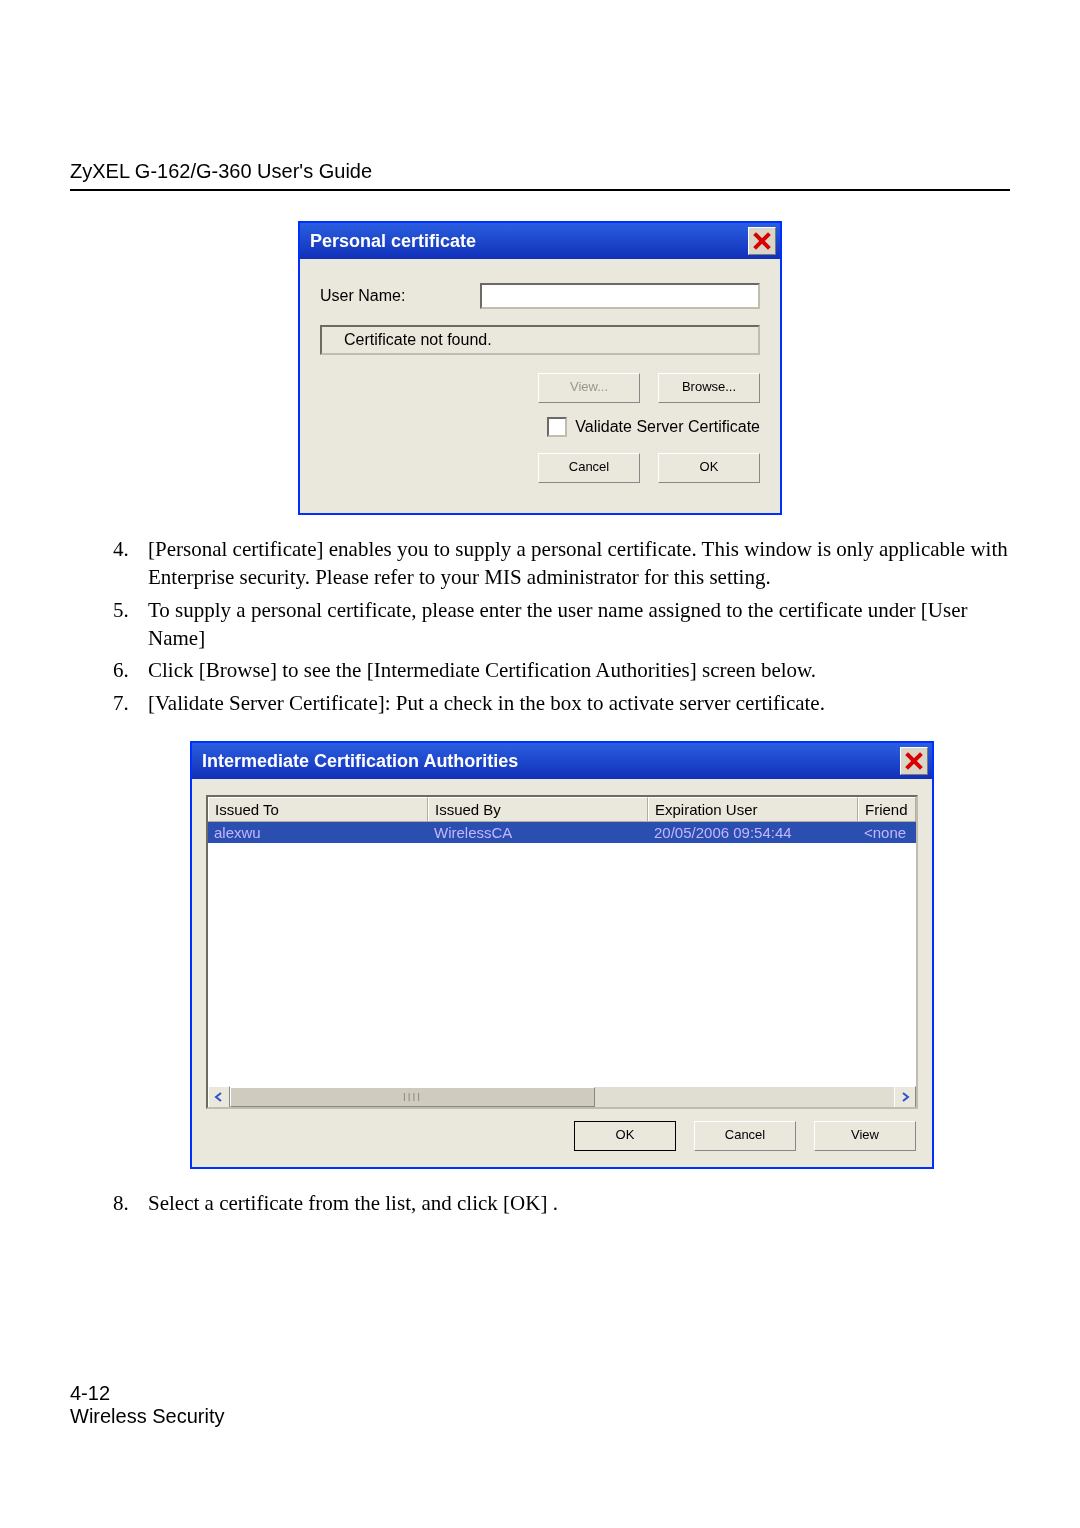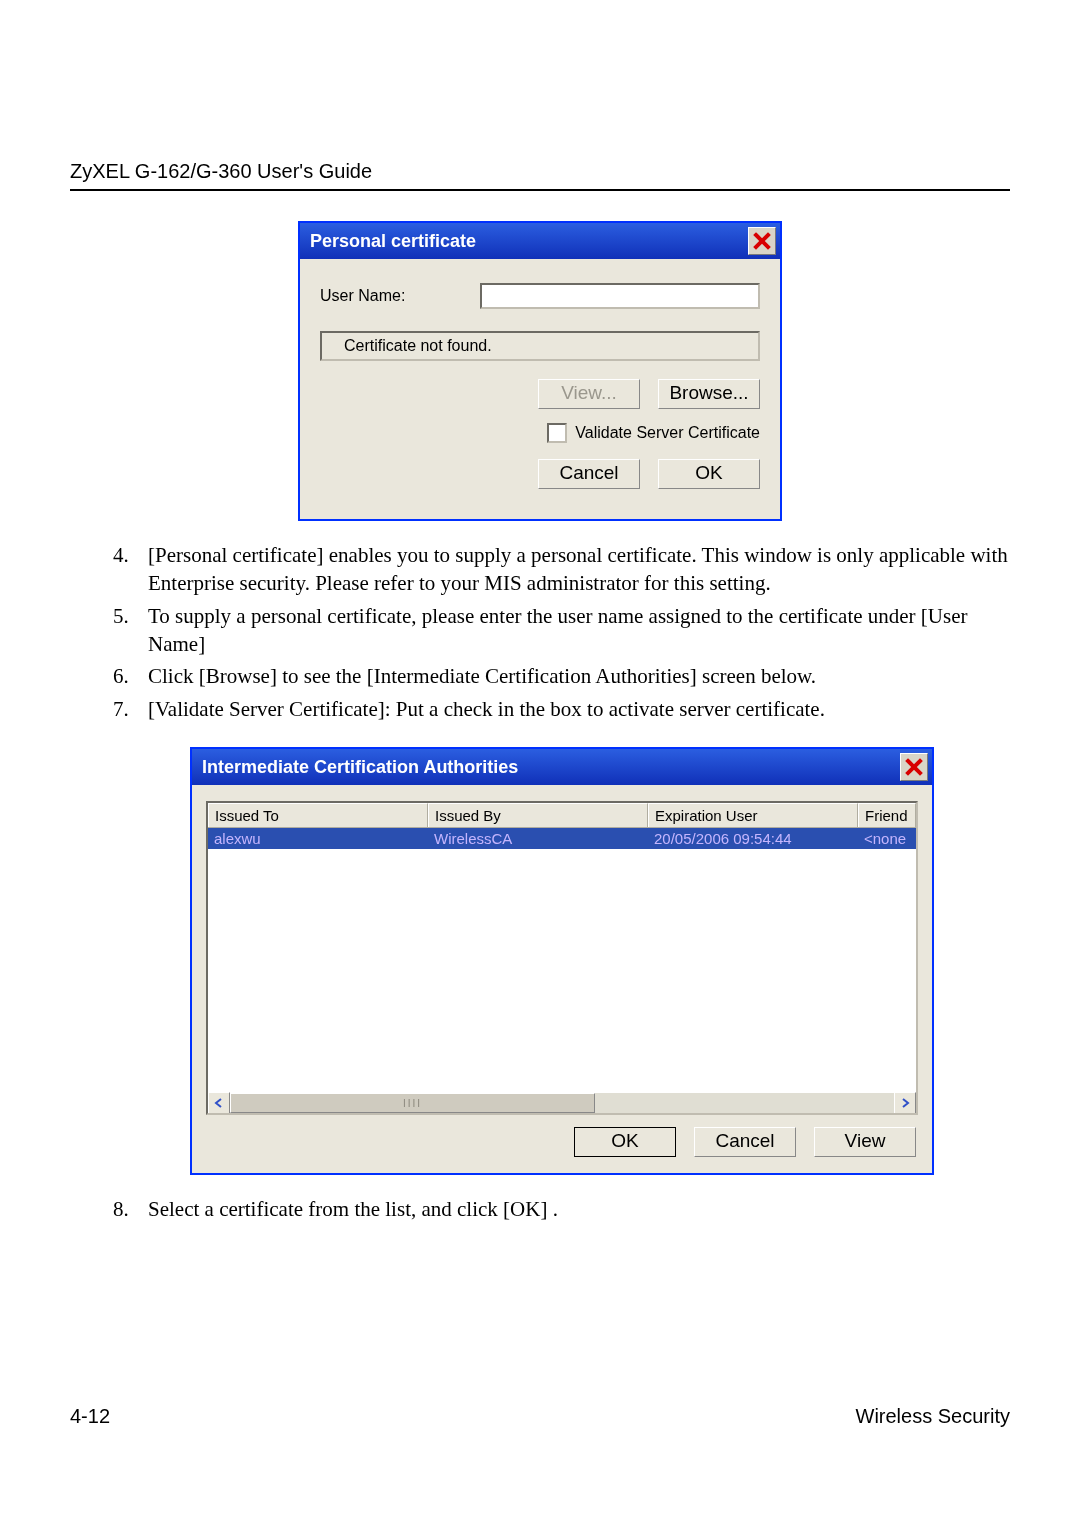--- a/index.html
+++ b/index.html
@@ -49,21 +49,21 @@
     border-bottom-color:#7a7a7a;
     display:flex;align-items:center;justify-content:center;
   }
   .close-btn svg { display:block; }
   .personal {
     width: 480px;
   }
   .personal .body {
     padding: 24px 20px 16px 20px;
   }
-  .row { display:flex; align-items:center; margin-bottom: 22px; }
+  .row { display:flex; align-items:center; margin-bottom: 16px; }
   .row label { width: 160px; }
   .text-input {
     flex:1;
     height: 26px;
     border: 2px inset #c0bcb0;
     background:#fff;
     box-sizing:border-box;
     padding: 0 4px;
   }
   .sunken-box {
@@ -75,21 +75,21 @@
   .btn-row { display:flex; justify-content:flex-end; gap:18px; margin-bottom: 14px; }
   .win-btn {
     min-width: 100px;
     height: 28px;
     background:#eae7dc;
     border:1px solid #888;
     border-top-color:#fff;
     border-left-color:#fff;
     text-align:center;
     line-height:26px;
-    font-size:19px;
+    font-size:13px;
   }
   .win-btn.disabled { color:#9a978d; }
   .chk-row { display:flex; align-items:center; gap:8px; margin-bottom: 16px; justify-content: flex-end;}
   .chk-box {
     width:16px;height:16px;background:#fff;
     border:2px inset #c0bcb0;
   }
   ol.steps {
     margin: 10px 0 10px 0;
     padding-left: 64px;
@@ -148,24 +148,25 @@
     background:#cfcbbf;
     border:1px solid #888;border-top-color:#fff;border-left-color:#fff;
     box-sizing:border-box;
     display:flex;align-items:center;justify-content:center;
     color:#8a877c;font-size:10px;letter-spacing:2px;
   }
   .ica .btn-row { margin: 12px 2px 0 0; }
 
   .footer {
     position:absolute;
-    left:70px; right:70px; bottom:100px;
+    left:70px; right:84px; bottom:100px;
     display:flex; justify-content:space-between;
     font-family: Arial, sans-serif;
     font-size:20px;
+    flex-direction:column;
   }
 </style>
 </head>
 <body>
 
 <div class="page">
   <div class="header-line">ZyXEL G-162/G-360 User's Guide</div>
 
   <div class="dialog personal">
     <div class="titlebar">

